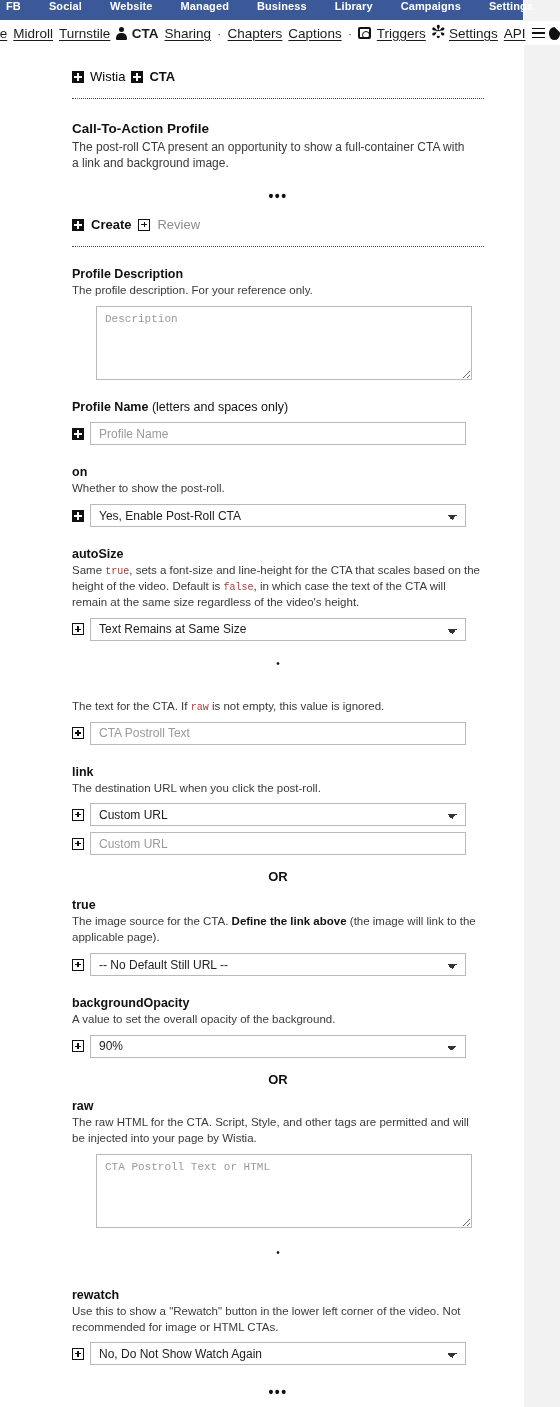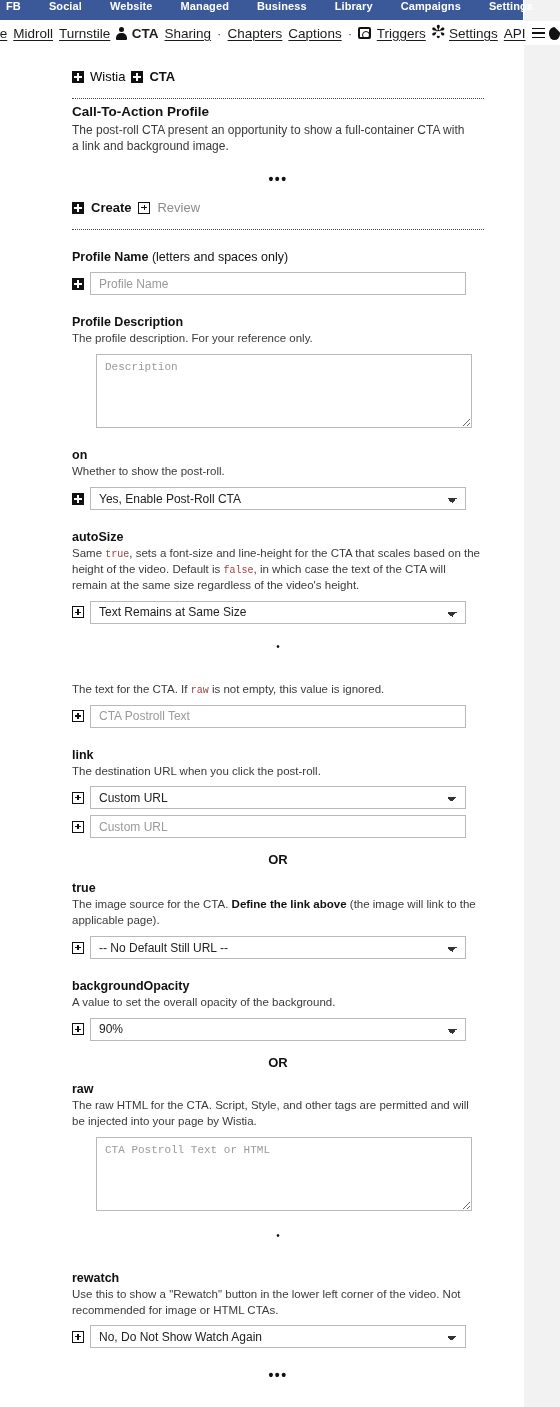--- a/index.html
+++ b/index.html
@@ -175,21 +175,21 @@
     text-align: center; width: 412px;
     font-size: 14px; letter-spacing: 1.5px; color: #111;
     font-weight: bold; line-height: 1;
   }
   .dot1 {
     text-align: center; width: 412px;
     font-size: 10px; color: #111; line-height: 1;
   }
 
   h2.section-title {
-    font-size: 13.5px; font-weight: bold; margin: 5px 0 3px 0; color: #111;
+    font-size: 13.5px; font-weight: bold; margin: 22px 0 3px 0; color: #111;
   }
   p.section-desc {
     font-size: 12px; line-height: 1.35; color: #3a3a3a;
     margin: 0; width: 400px;
   }
 
   .tabs { display: flex; align-items: center; gap: 7px; font-size: 13px; }
   .tab-active { font-weight: bold; color: #111; }
   .tab-inactive { color: #8c8c8c; }
 
@@ -316,35 +316,35 @@
     <div class="tabs">
       <span class="plus"></span>
       <span class="tab-active">Create</span>
       <span class="plus outline"></span>
       <span class="tab-inactive">Review</span>
     </div>
 
     <hr class="dotted">
 
     <div class="field">
+      <div class="field-label">Profile Description</div>
+      <div class="field-help">The profile description. For your reference only.</div>
+      <textarea class="ta" placeholder="Description" style=""></textarea>
+    </div>
+
+    <div class="field">
       <div class="field-label">
         <span>Profile Name</span>
         <span class="normal">(letters and spaces only)</span>
       </div>
       <div style="height:6px"></div>
       <div class="ctrl-row">
         <span class="plus"></span>
         <input class="txt" type="text" placeholder="Profile Name" style="">
       </div>
-    </div>
-
-    <div class="field">
-      <div class="field-label">Profile Description</div>
-      <div class="field-help">The profile description. For your reference only.</div>
-      <textarea class="ta" placeholder="Description" style=""></textarea>
     </div>
 
     <div class="field">
       <div class="field-label">on</div>
       <div class="field-help">Whether to show the post-roll.</div>
       <div class="ctrl-row">
         <span class="plus"></span>
         <select class="sel">
           <option>Yes, Enable Post-Roll CTA</option>
         </select>

